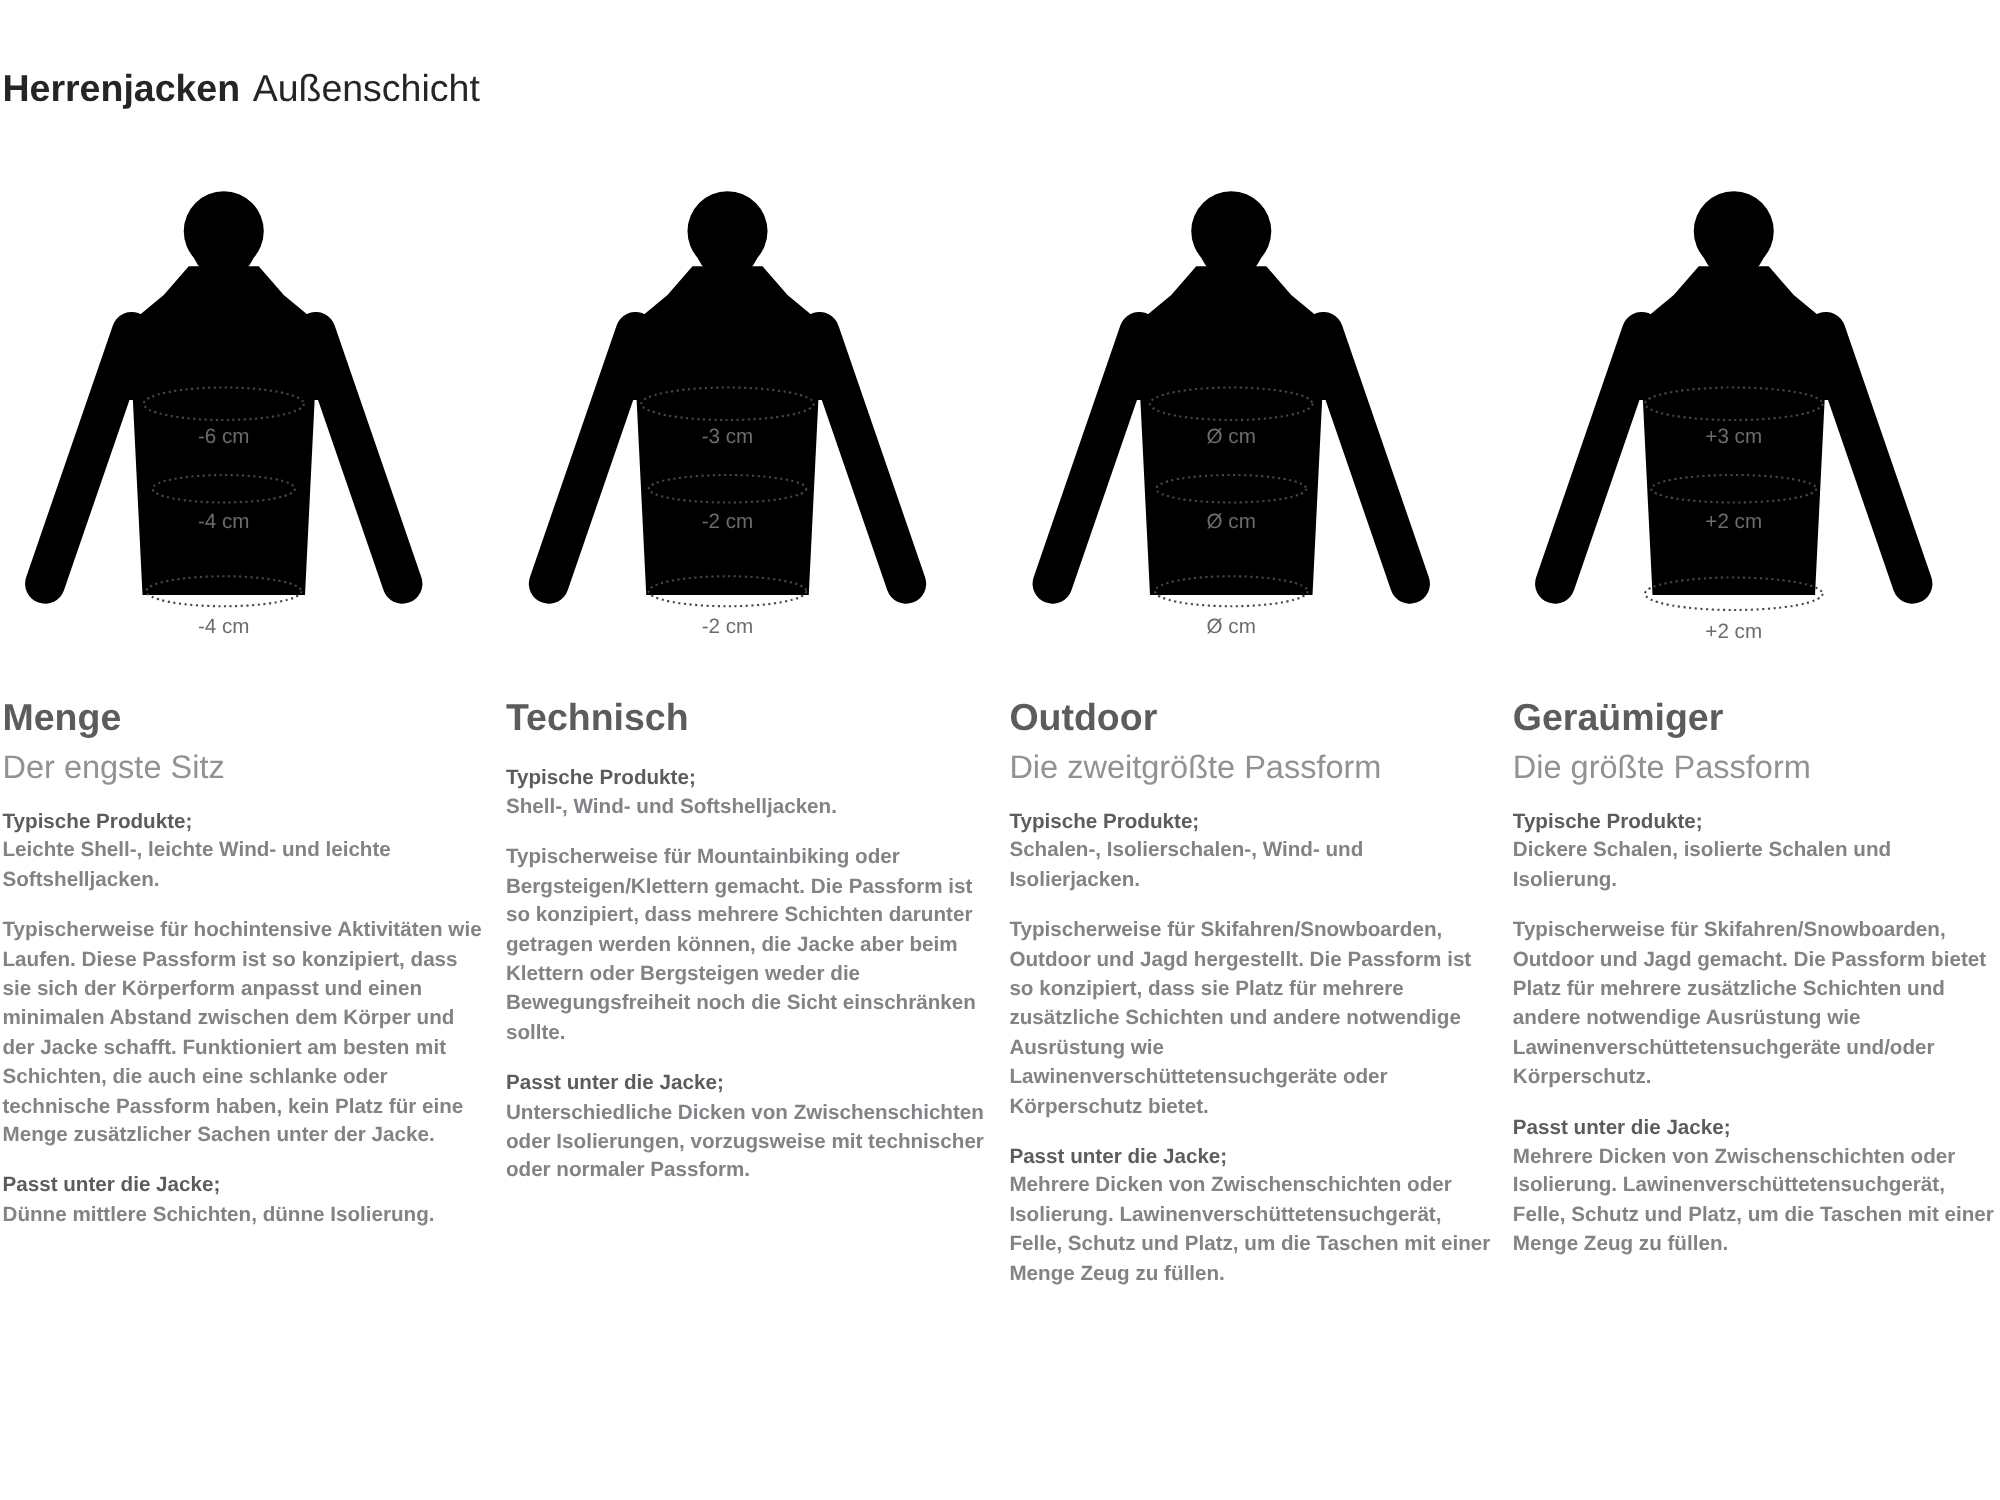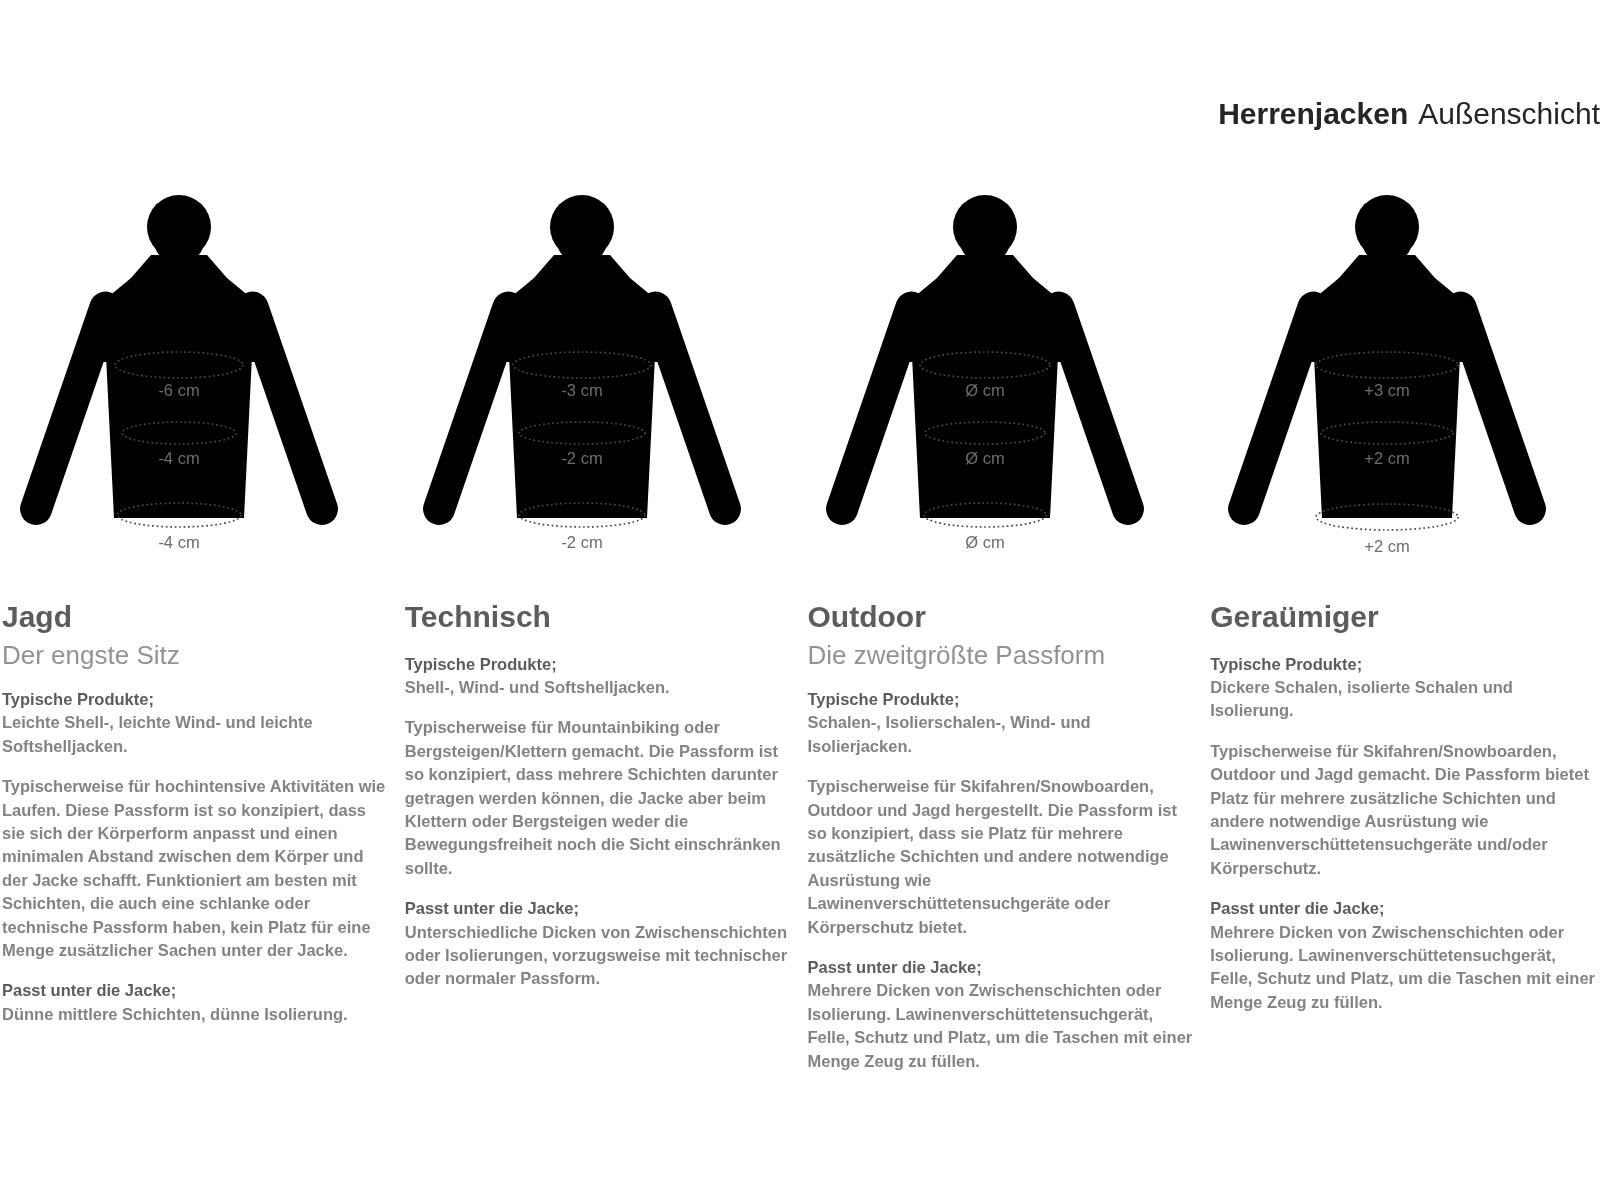--- a/index.html
+++ b/index.html
@@ -12,21 +12,21 @@
     --measure:#6a6c6e;
   }
   *{box-sizing:border-box;}
   html,body{margin:0;padding:0;background:#ffffff;}
   body{
     width:1600px;height:1200px;overflow:hidden;
     font-family:"Liberation Sans", sans-serif;
     color:var(--body);
   }
   .defs-holder{position:absolute;width:0;height:0;overflow:hidden;}
-  .page-header{margin:97px 0 0 2px;text-align:right;}
+  .page-header{margin:55px 0 0 2px;}
   .page-title{margin:0;font-size:30px;line-height:1.1;font-weight:700;color:var(--title);}
   .page-title .title-sub{font-weight:400;margin-left:10px;}
   .fit-grid{
     display:grid;
     grid-template-columns:repeat(4,1fr);
     column-gap:16px;
     padding:0 3px 0 2px;
     margin-top:60px;
   }
   .figure{display:block;width:370px;height:380px;margin-left:-8px;}
@@ -78,21 +78,21 @@
   <section class="fit-column">
     <svg class="figure" viewBox="0 0 370 380">
       <use href="#jacket-silhouette"></use>
       <ellipse class="dotted" cx="185" cy="175" rx="64" ry="13"></ellipse>
       <text class="measure" x="185" y="206">-6 cm</text>
       <ellipse class="dotted" cx="185" cy="243" rx="57" ry="11"></ellipse>
       <text class="measure" x="185" y="274">-4 cm</text>
       <ellipse class="dotted" cx="185" cy="325" rx="62" ry="12"></ellipse>
       <text class="measure" x="185" y="358">-4 cm</text>
     </svg>
-    <h2 class="fit-name">Jagd</h2>
+    <h2 class="fit-name">Menge</h2>
     <div class="fit-tagline">Der engste Sitz</div>
     <div class="section-label">Typische Produkte;</div>
     <p>Leichte Shell-, leichte Wind- und leichte Softshelljacken.</p>
     <p class="spaced">Typischerweise für hochintensive Aktivitäten wie Laufen. Diese Passform ist so konzipiert, dass sie sich der Körperform anpasst und einen minimalen Abstand zwischen dem Körper und der Jacke schafft. Funktioniert am besten mit Schichten, die auch eine schlanke oder technische Passform haben, kein Platz für eine Menge zusätzlicher Sachen unter der Jacke.</p>
     <div class="section-label">Passt unter die Jacke;</div>
     <p>Dünne mittlere Schichten, dünne Isolierung.</p>
   </section>
 
   <section class="fit-column">
     <svg class="figure" viewBox="0 0 370 380">
@@ -135,20 +135,21 @@
     <svg class="figure" viewBox="0 0 370 380">
       <use href="#jacket-silhouette"></use>
       <ellipse class="dotted" cx="185" cy="175" rx="71" ry="13"></ellipse>
       <text class="measure" x="185" y="206">+3 cm</text>
       <ellipse class="dotted" cx="185" cy="243" rx="66" ry="11"></ellipse>
       <text class="measure" x="185" y="274">+2 cm</text>
       <ellipse class="dotted" cx="185" cy="327" rx="71" ry="13"></ellipse>
       <text class="measure" x="185" y="362">+2 cm</text>
     </svg>
     <h2 class="fit-name">Geraümiger</h2>
+    <div class="fit-tagline">Die größte Passform</div>
     <div class="section-label">Typische Produkte;</div>
     <p>Dickere Schalen, isolierte Schalen und Isolierung.</p>
     <p class="spaced">Typischerweise für Skifahren/Snowboarden, Outdoor und Jagd gemacht. Die Passform bietet Platz für mehrere zusätzliche Schichten und andere notwendige Ausrüstung wie Lawinenverschüttetensuchgeräte und/oder Körperschutz.</p>
     <div class="section-label">Passt unter die Jacke;</div>
     <p>Mehrere Dicken von Zwischenschichten oder Isolierung. Lawinenverschüttetensuchgerät, Felle, Schutz und Platz, um die Taschen mit einer Menge Zeug zu füllen.</p>
   </section>
 
 </main>
 
 </body></html>

